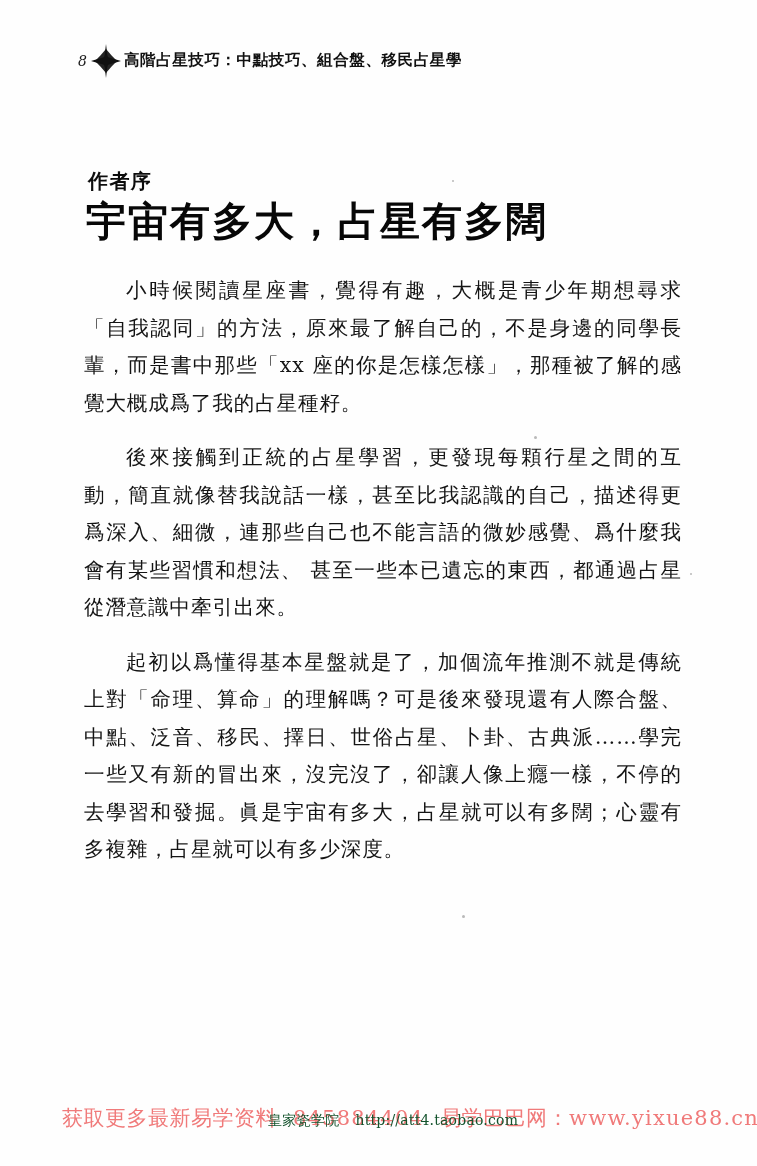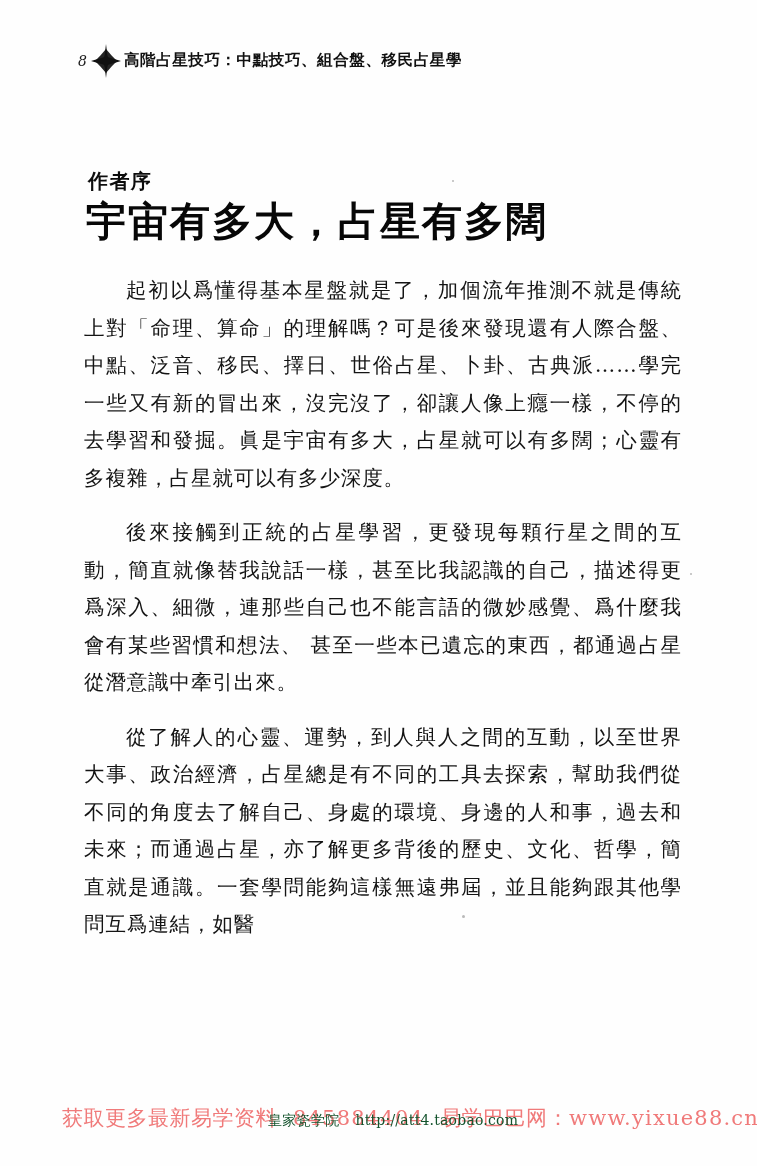--- a/index.html
+++ b/index.html
@@ -174,23 +174,23 @@
       <polygon points="15,5 20.6,11.4 26,17 20.6,22.6 15,29 9.4,22.6 4,17 9.4,11.4" fill="#111111" opacity="0.92"></polygon>
       <polygon points="15,8.5 17.4,14.6 23.5,17 17.4,19.4 15,25.5 12.6,19.4 6.5,17 12.6,14.6" fill="#111111"></polygon>
     </svg>
     <span class="head-title">高階占星技巧：中點技巧、組合盤、移民占星學</span>
   </div>
 
   <div class="kicker">作者序</div>
   <h1 class="main-title">宇宙有多大，占星有多闊</h1>
 
   <div class="body-copy">
+    <p class="para">小時候閱讀星座書，覺得有趣，大概是青少年期想尋求「自我認同」的方法，原來最了解自己的，不是身邊的同學長輩，而是書中那些「xx 座的你是怎樣怎樣」，那種被了解的感覺大概成爲了我的占星種籽。</p>
+    <p class="para">後來接觸到正統的占星學習，更發現每顆行星之間的互動，簡直就像替我說話一樣，甚至比我認識的自己，描述得更爲深入、細微，連那些自己也不能言語的微妙感覺、爲什麼我會有某些習慣和想法、 甚至一些本已遺忘的東西，都通過占星從潛意識中牽引出來。</p>
     <p class="para">起初以爲懂得基本星盤就是了，加個流年推測不就是傳統上對「命理、算命」的理解嗎？可是後來發現還有人際合盤、中點、泛音、移民、擇日、世俗占星、卜卦、古典派……學完一些又有新的冒出來，沒完沒了，卻讓人像上癮一樣，不停的去學習和發掘。眞是宇宙有多大，占星就可以有多闊；心靈有多複雜，占星就可以有多少深度。</p>
-    <p class="para">後來接觸到正統的占星學習，更發現每顆行星之間的互動，簡直就像替我說話一樣，甚至比我認識的自己，描述得更爲深入、細微，連那些自己也不能言語的微妙感覺、爲什麼我會有某些習慣和想法、 甚至一些本已遺忘的東西，都通過占星從潛意識中牽引出來。</p>
-    <p class="para">從了解人的心靈、運勢，到人與人之間的互動，以至世界大事、政治經濟，占星總是有不同的工具去探索，幫助我們從不同的角度去了解自己、身處的環境、身邊的人和事，過去和未來；而通過占星，亦了解更多背後的歷史、文化、哲學，簡直就是通識。一套學問能夠這樣無遠弗屆，並且能夠跟其他學問互爲連結，如醫</p>
   </div>
 
   <div class="speck" style="left:534px; top:436px; width:3px; height:3px;"></div>
   <div class="speck" style="left:452px; top:180px; width:2px; height:2px;"></div>
   <div class="speck" style="left:462px; top:915px; width:3px; height:3px;"></div>
   <div class="speck" style="left:690px; top:573px; width:2px; height:2px;"></div>
 
   <div class="watermark">
     <div class="wm-line wm-back">
       <span>获取更多最新易学资料</span><span class="wm-gap"></span><span class="wm-url">845884404</span><span class="wm-gap"></span><span>易学巴巴网：</span><span class="wm-url">www.yixue88.cn</span>

